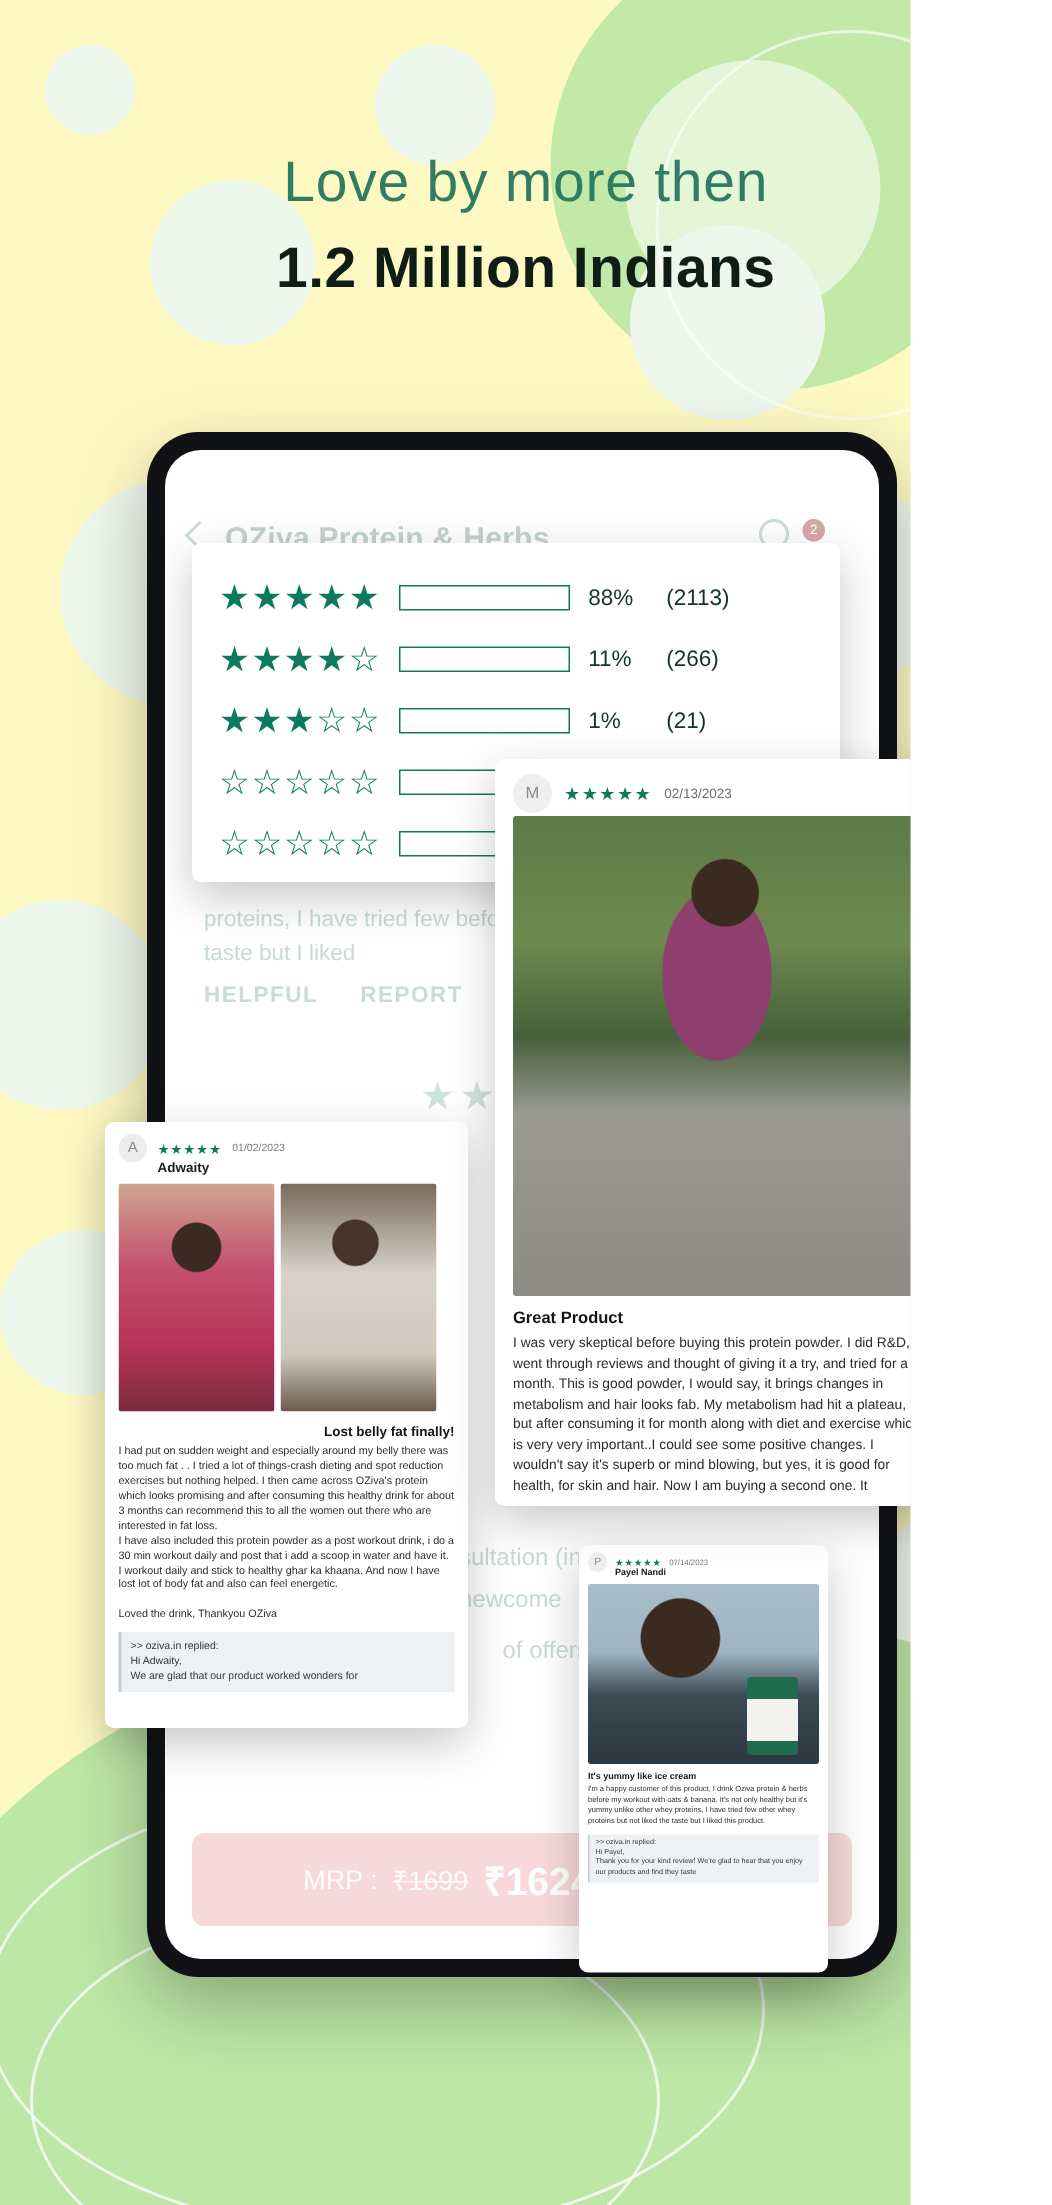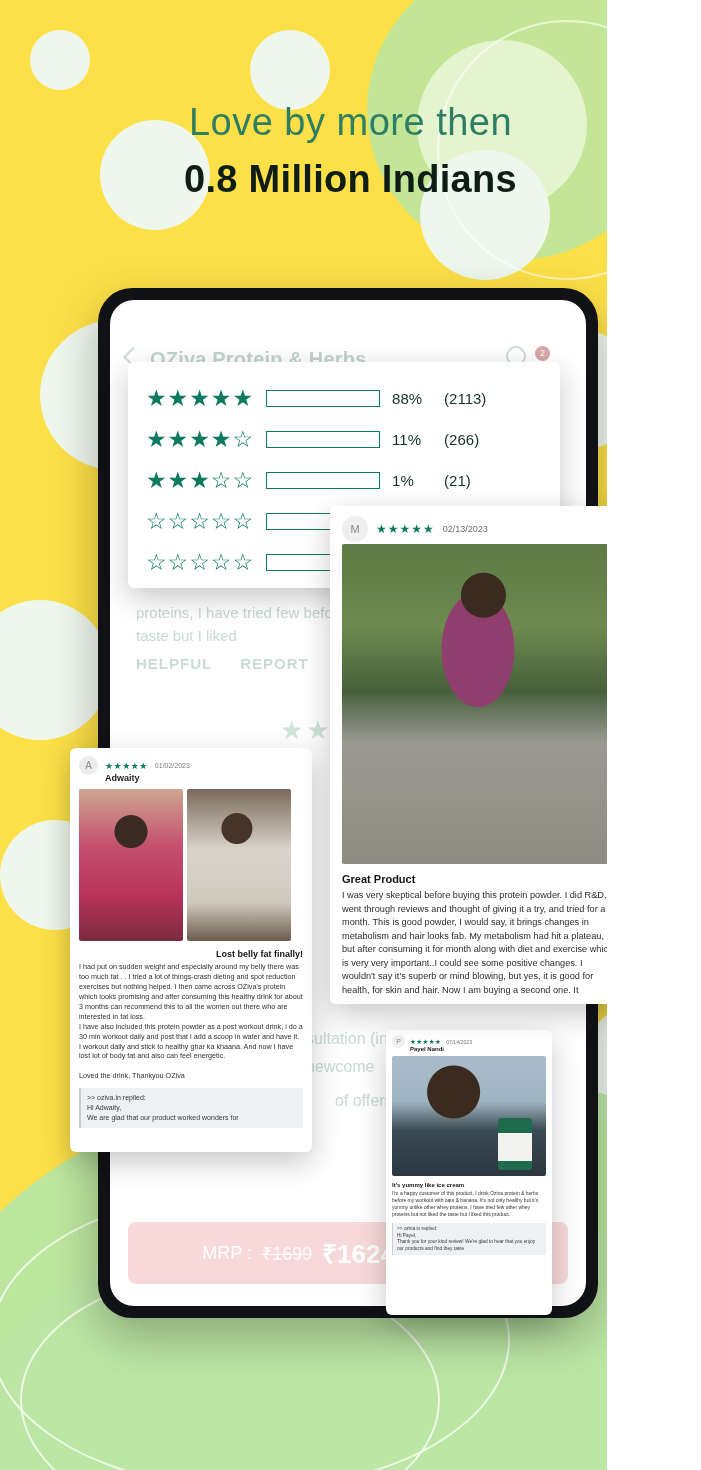--- a/index.html
+++ b/index.html
@@ -2,21 +2,21 @@
 <html><head>
 <meta charset="utf-8">
 <style>
   * { box-sizing: border-box; margin: 0; padding: 0; }
   html, body {
     width: 701px; height: 1470px;
     font-family: "Liberation Sans", sans-serif;
     background: #ffffff;
     overflow: hidden;
   }
-  #stage { position: relative; width: 607px; height: 1470px; background: #fde047; overflow: hidden; }
+  #stage { position: relative; width: 607px; height: 1470px; background: #fef9c3; overflow: hidden; }
 
   
   .blob { position: absolute; border-radius: 50%; }
   .blob-top-right {
     right: -60px; top: -40px; width: 300px; height: 300px;
     background: #b9e6a4; opacity: .85;
   }
   .blob-top-right2 {
     right: 20px; top: 40px; width: 170px; height: 170px;
     background: #ffffff; opacity: .55;
@@ -277,21 +277,21 @@
   <div class="soft-circle" style="left:580px;top:1000px;width:140px;height:140px;"></div>
 
   <div class="bottom-wave2"></div>
   <div class="bottom-wave"></div>
   <div class="wave-line" style="left:20px;bottom:-60px;width:420px;height:260px;"></div>
   <div class="wave-line" style="left:-10px;bottom:-20px;width:520px;height:300px;"></div>
   <div class="wave-line" style="right:-90px;top:20px;width:260px;height:260px;border-color:rgba(255,255,255,.6);"></div>
 
   <div class="headings">
     <div class="h-line1">Love by more then</div>
-    <div class="h-line2">0.8 Million Indians</div>
+    <div class="h-line2">1.2 Million Indians</div>
   </div>
 
   <div class="tablet">
     <div class="tablet-screen">
 
 
       <div class="page-faded">
         <span class="faded-back"></span>
         <div class="faded-title">OZiva Protein &amp; Herbs</div>
         <span class="faded-share"></span>

